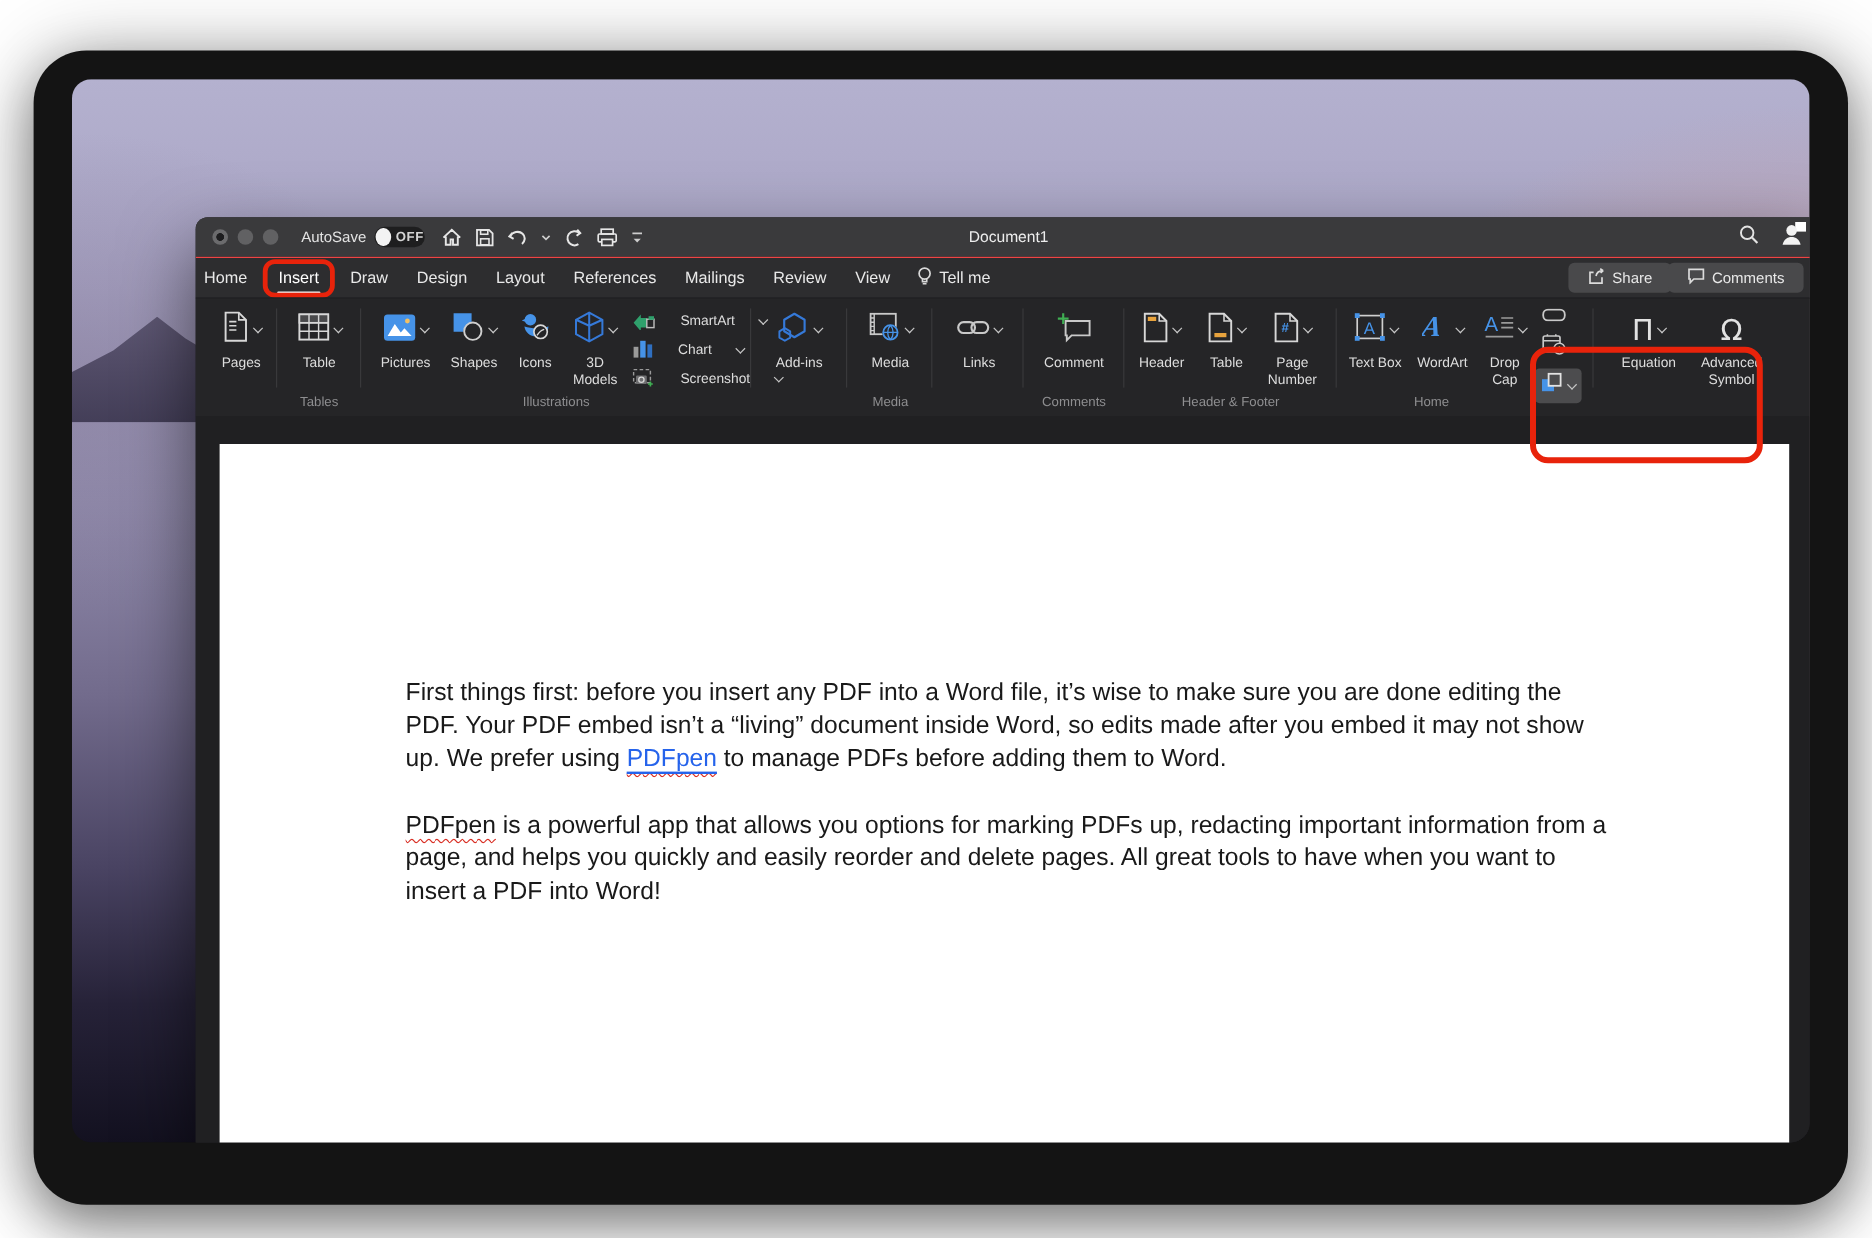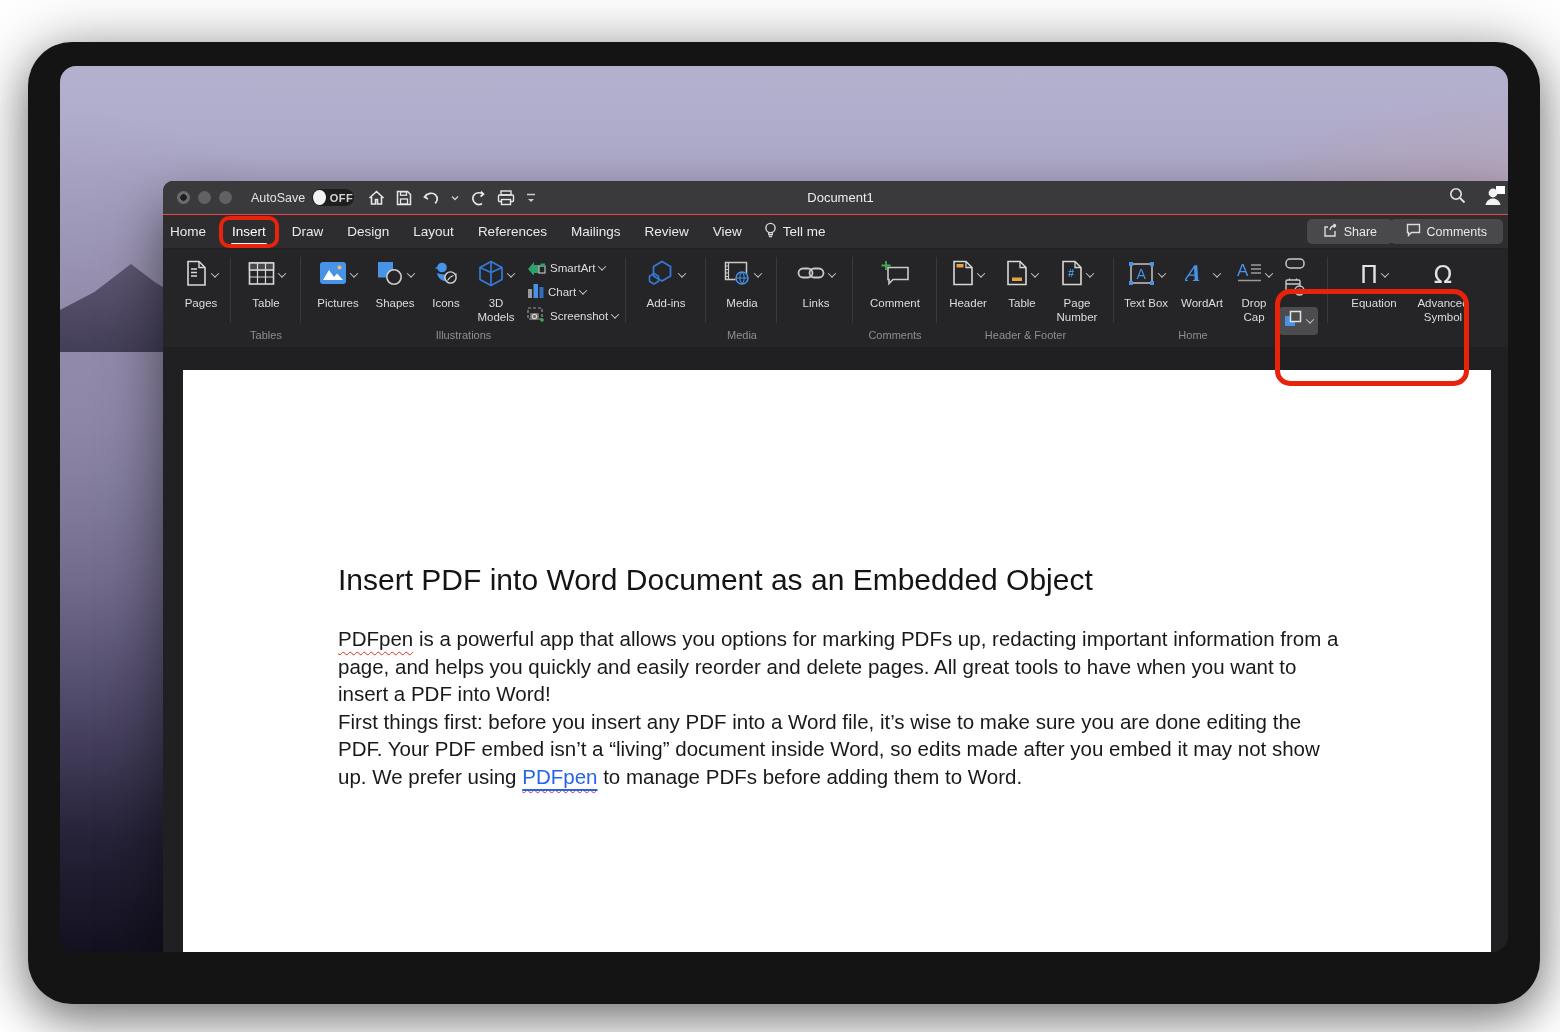--- a/index.html
+++ b/index.html
@@ -74,21 +74,21 @@
   .ribbon { position:relative; height:99px; background:#252527; border-top:1px solid #212123; }
   .gdiv { position:absolute; top:8px; height:66px; width:1px; background:#39393b; }
   .group { position:absolute; top:6px; height:88px; }
   .glabel { position:absolute; bottom:2px; left:0; right:0; text-align:center;
     font-size:11px; color:#8e8e90; white-space:nowrap; }
   .rbtn { position:absolute; top:0; display:flex; flex-direction:column; align-items:center; cursor:default; }
   .rbtn .icr { display:flex; align-items:center; gap:4px; height:40px; }
   .rlabel { font-size:11.5px; color:#dddddd; text-align:center; line-height:1.18; margin-top:2px; }
   .chev { width:6px; height:6px; border-right:1.5px solid #c6c6c6; border-bottom:1.5px solid #c6c6c6;
     transform:rotate(45deg) translate(-1px,-1px); flex:0 0 auto; }
-  .srow { position:absolute; display:flex; align-items:center; gap:4px; height:22px;
+  .srow { position:absolute; display:flex; align-items:center; gap:21px; height:22px;
     font-size:11.5px; color:#dddddd; white-space:nowrap; }
   .mini-col { position:absolute; display:flex; flex-direction:column; gap:5px; align-items:center; }
   .obj-btn { position:absolute; display:flex; align-items:center; gap:5px;
     background:#4c4c4e; border-radius:4px; padding:3px 5px; }
   .glyph { font-size:24px; color:#e2e2e2; line-height:1; font-family:"DejaVu Sans","Liberation Sans",sans-serif; }
 
   
   .docarea { position:absolute; left:0; right:0; top:166px; bottom:0; background:#202022; }
   .page { position:absolute; left:20px; top:23px; right:27px; bottom:0; background:#ffffff; }
   .page-content { padding:193px 0 0 155px; }
@@ -502,23 +502,22 @@
                 <span class="glyph">Ω</span>
               </span>
             <span class="rlabel" style="width:66px">Advanced Symbol</span>
           </div>
         </div>
       </div>
 
       <div class="docarea">
         <div class="page">
           <div class="page-content">
-            <h1 class="doc-h1">Insert PDF into Word Document as an Embedded Object</h1>
+            <p class="doc-p"><span>First things first: before you insert any PDF into a Word file, it’s wise to make sure you are done editing the PDF. Your PDF embed isn’t a “living” document inside Word, so edits made after you embed it may not show up. We prefer using </span><span class="spell"><span class="link">PDFpen</span></span><span> to manage PDFs before adding them to Word.</span></p>
             <p class="doc-p doc-p2"><span class="spell"><span>PDFpen</span></span><span> is a powerful app that allows you options for marking PDFs up, redacting important information from a page, and helps you quickly and easily reorder and delete pages. All great tools to have when you want to insert a PDF into Word!</span></p>
-            <p class="doc-p"><span>First things first: before you insert any PDF into a Word file, it’s wise to make sure you are done editing the PDF. Your PDF embed isn’t a “living” document inside Word, so edits made after you embed it may not show up. We prefer using </span><span class="spell"><span class="link">PDFpen</span></span><span> to manage PDFs before adding them to Word.</span></p>
           </div>
         </div>
       </div>
 
       <div class="redbox-menu"></div>
 
     </div>
   </div>
 </div>
 

